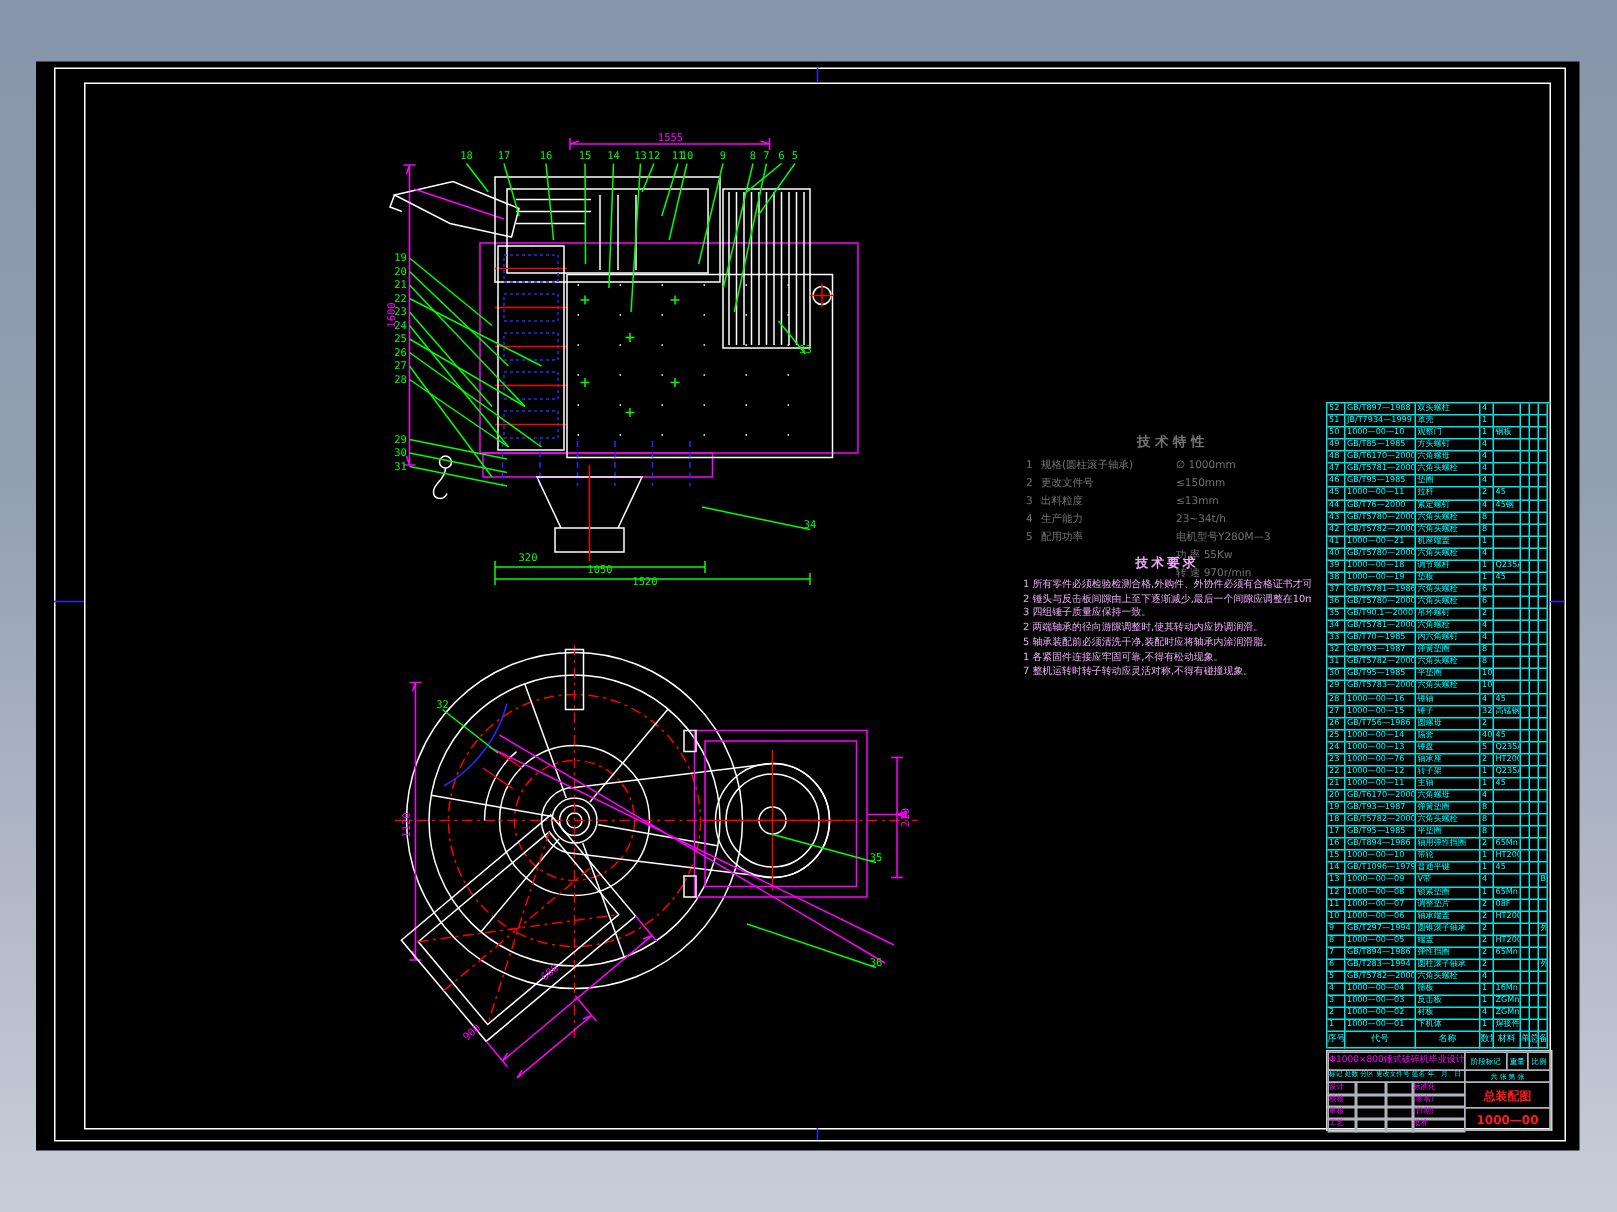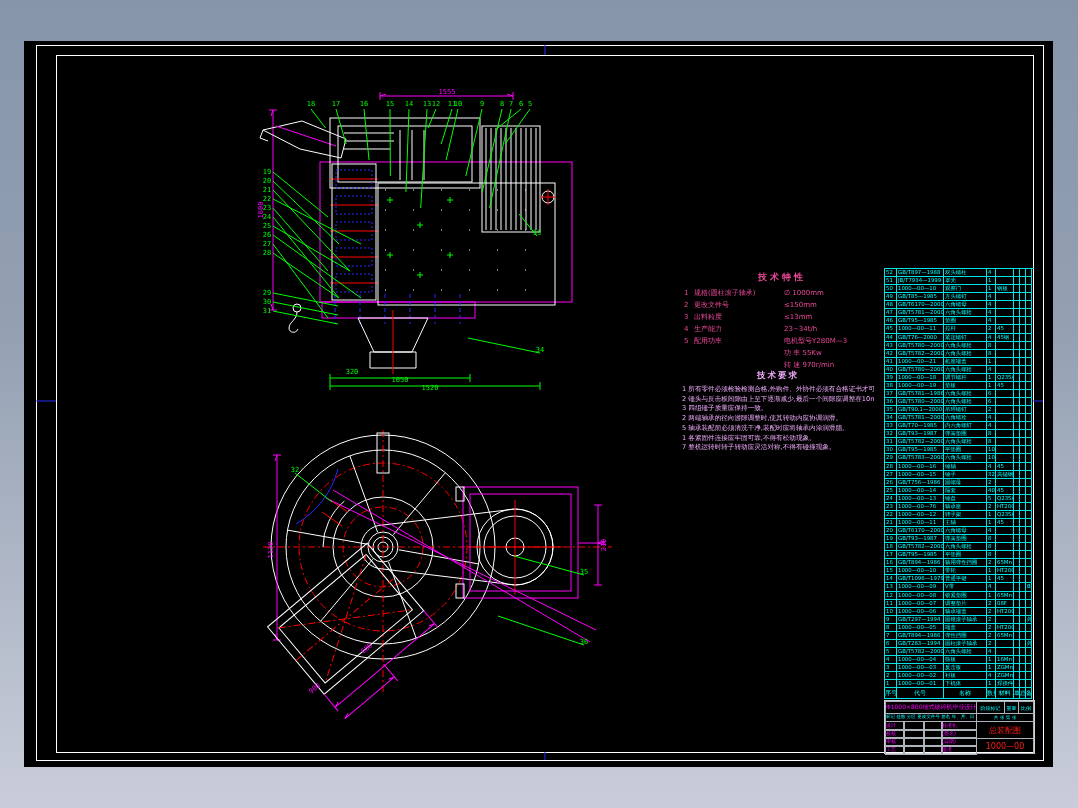--- a/index.html
+++ b/index.html
@@ -15,42 +15,42 @@
   .m{stroke:#ff00ff;fill:none;stroke-width:1;}
   .g{stroke:#00ff00;fill:none;stroke-width:1;}
   .r{stroke:#ff0000;fill:none;stroke-width:1;}
   .rd{stroke:#ff0000;fill:none;stroke-width:1;stroke-dasharray:7 3 2 3;}
   .b{stroke:#2a2aff;fill:none;stroke-width:1;}
   .bd{stroke:#2a2aff;fill:none;stroke-width:1;stroke-dasharray:4 3;}
   .bh{stroke:#2a2aff;fill:none;stroke-width:1;stroke-dasharray:2 2;}
   text.gt{fill:#00ff00;font-size:7px;stroke:none;text-anchor:middle;font-family:"DejaVu Sans Mono",monospace;}
   text.mt{fill:#ff00ff;font-size:7px;stroke:none;text-anchor:middle;font-family:"DejaVu Sans Mono",monospace;}
   
-  .specs{position:absolute;left:684px;top:271px;width:196px;color:#ec4899;}
+  .specs{position:absolute;left:684px;top:288px;width:196px;color:#737373;}
   .specs .ttl{text-align:center;font-size:9px;font-weight:bold;letter-spacing:3px;margin-bottom:3px;}
   .srow{display:flex;font-size:7px;line-height:12px;white-space:nowrap;}
   .srow .no{width:10px;}
   .srow .lab{flex:1;}
   .srow .val{width:96px;}
   .reqs{position:absolute;left:682px;top:370px;width:192px;color:#f0abfc;}
   .reqs .ttl{text-align:center;font-size:8.5px;font-weight:bold;letter-spacing:2px;margin-bottom:3px;}
   .rline{font-size:6.6px;line-height:9.7px;white-space:nowrap;overflow:hidden;}
   
   .bom{position:absolute;left:884px;top:268px;width:149px;border-left:1px solid #00e5e5;border-top:1px solid #00e5e5;}
   .bomrow{display:grid;grid-template-columns:12px 47px 43px 9px 18px 6px 6px 6px;height:8.07px;}
   .bomrow div{border-right:1px solid #00e5e5;border-bottom:1px solid #00e5e5;color:#00ffff;
     font-size:5.4px;line-height:7.6px;overflow:hidden;white-space:nowrap;padding-left:1px;}
   .bomrow.hdr{height:11px;}
   .bomrow.hdr div{font-size:6px;line-height:10px;text-align:center;padding-left:0;}
   
   .tb{position:absolute;left:884px;top:700px;width:149px;height:52px;border:1px solid #cfd3d8;
       color:#00ffff;font-size:5px;}
   .tb .cell{position:absolute;border:0.5px solid #aeb4bb;overflow:hidden;white-space:nowrap;}
   .mgt{color:#ff00ff;}
-  .redt{color:#ff1a1a;font-weight:normal;}
+  .redt{color:#ff1a1a;font-weight:bold;}
   .ctr{display:flex;align-items:center;justify-content:center;text-align:center;}
 </style>
 </head>
 <body>
 
 <div class="bg"></div>
 <div class="sheet"></div>
 <div class="frame outer"></div>
 <div class="frame inner"></div>
 

